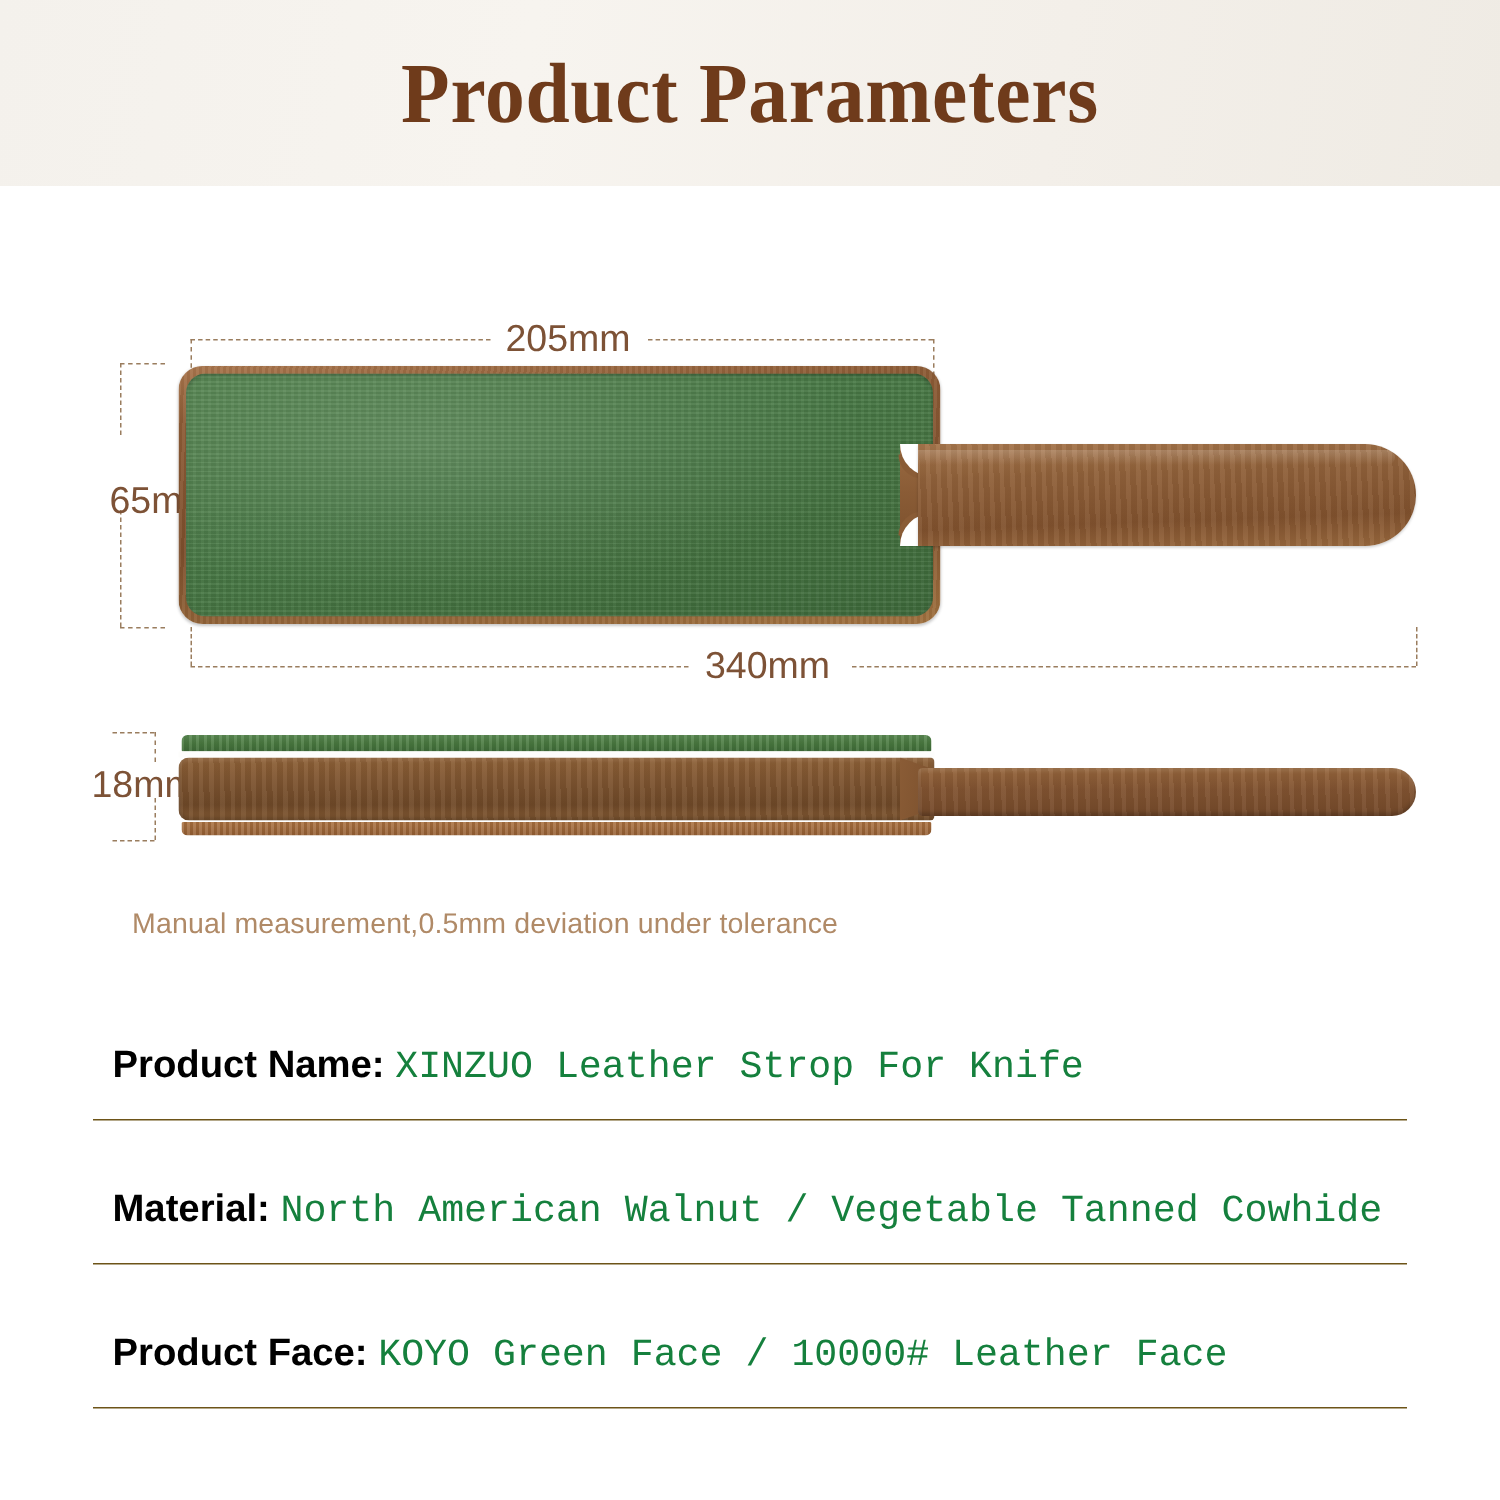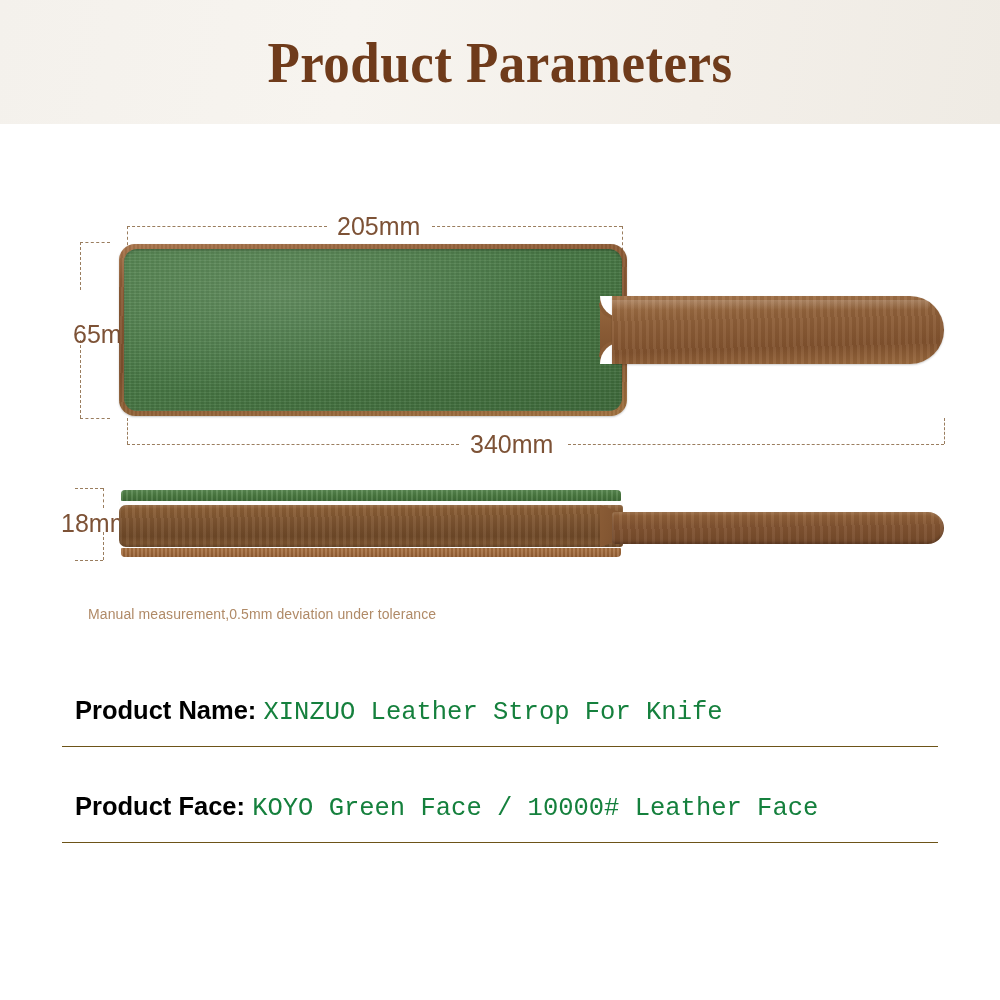--- a/index.html
+++ b/index.html
@@ -136,21 +136,21 @@
   }
   #side-step {
     position:absolute; left:600px; top:31px; width:26px; height:42px;
     background:linear-gradient(100deg,#8a5c36 0%,#7a4f2c 100%);
     clip-path:polygon(0 0, 100% 22%, 100% 78%, 0 100%);
   }
 
   
   #measure-note {
     position:absolute; left:88px; top:462px;
-    font-size:14px; color:#b08a67; letter-spacing:0.1px;
+    font-size:19px; color:#b08a67; letter-spacing:0.1px;
   }
 
   
   #spec-table { position:absolute; left:0; top:676px; width:1000px; }
   .spec-row { position:relative; height:96px; }
   .spec-line {
     position:absolute; left:62px; top:0; width:876px; height:0;
     border-top:1.6px solid #6d5418;
   }
   .spec-text {
@@ -224,20 +224,27 @@
 <div id="spec-table">
 
   <div class="spec-row">
     <div class="spec-text">
       <span class="spec-key">Product Name:</span>
       <span class="spec-val">XINZUO Leather Strop For Knife</span>
     </div>
     <div class="spec-line" style="top:70px;"></div>
   </div>
 
+  <div class="spec-row">
+    <div class="spec-text">
+      <span class="spec-key">Material:</span>
+      <span class="spec-val">North American Walnut / Vegetable Tanned Cowhide</span>
+    </div>
+    <div class="spec-line" style="top:70px;"></div>
+  </div>
 
   <div class="spec-row">
     <div class="spec-text">
       <span class="spec-key">Product Face:</span>
       <span class="spec-val">KOYO Green Face / 10000# Leather Face</span>
     </div>
     <div class="spec-line" style="top:70px;"></div>
   </div>
 </div>
 

